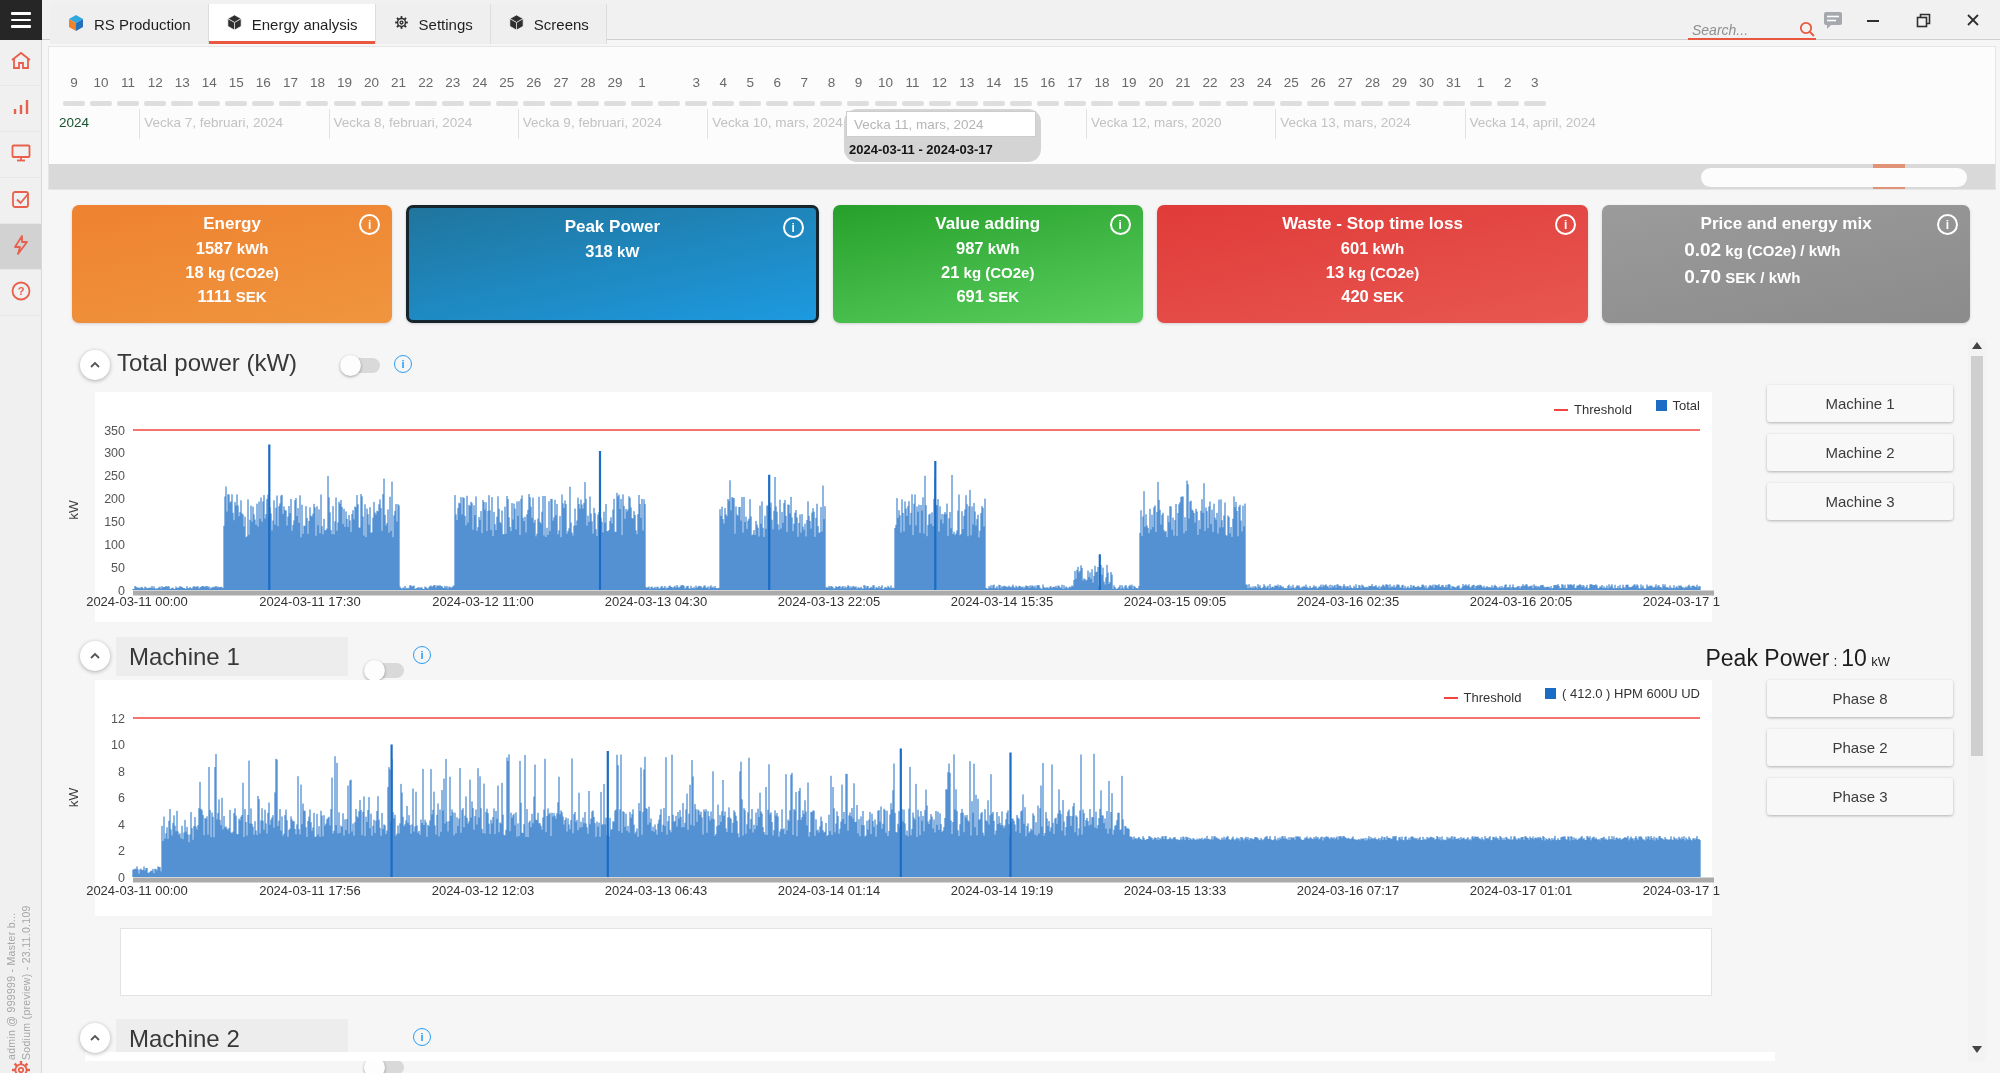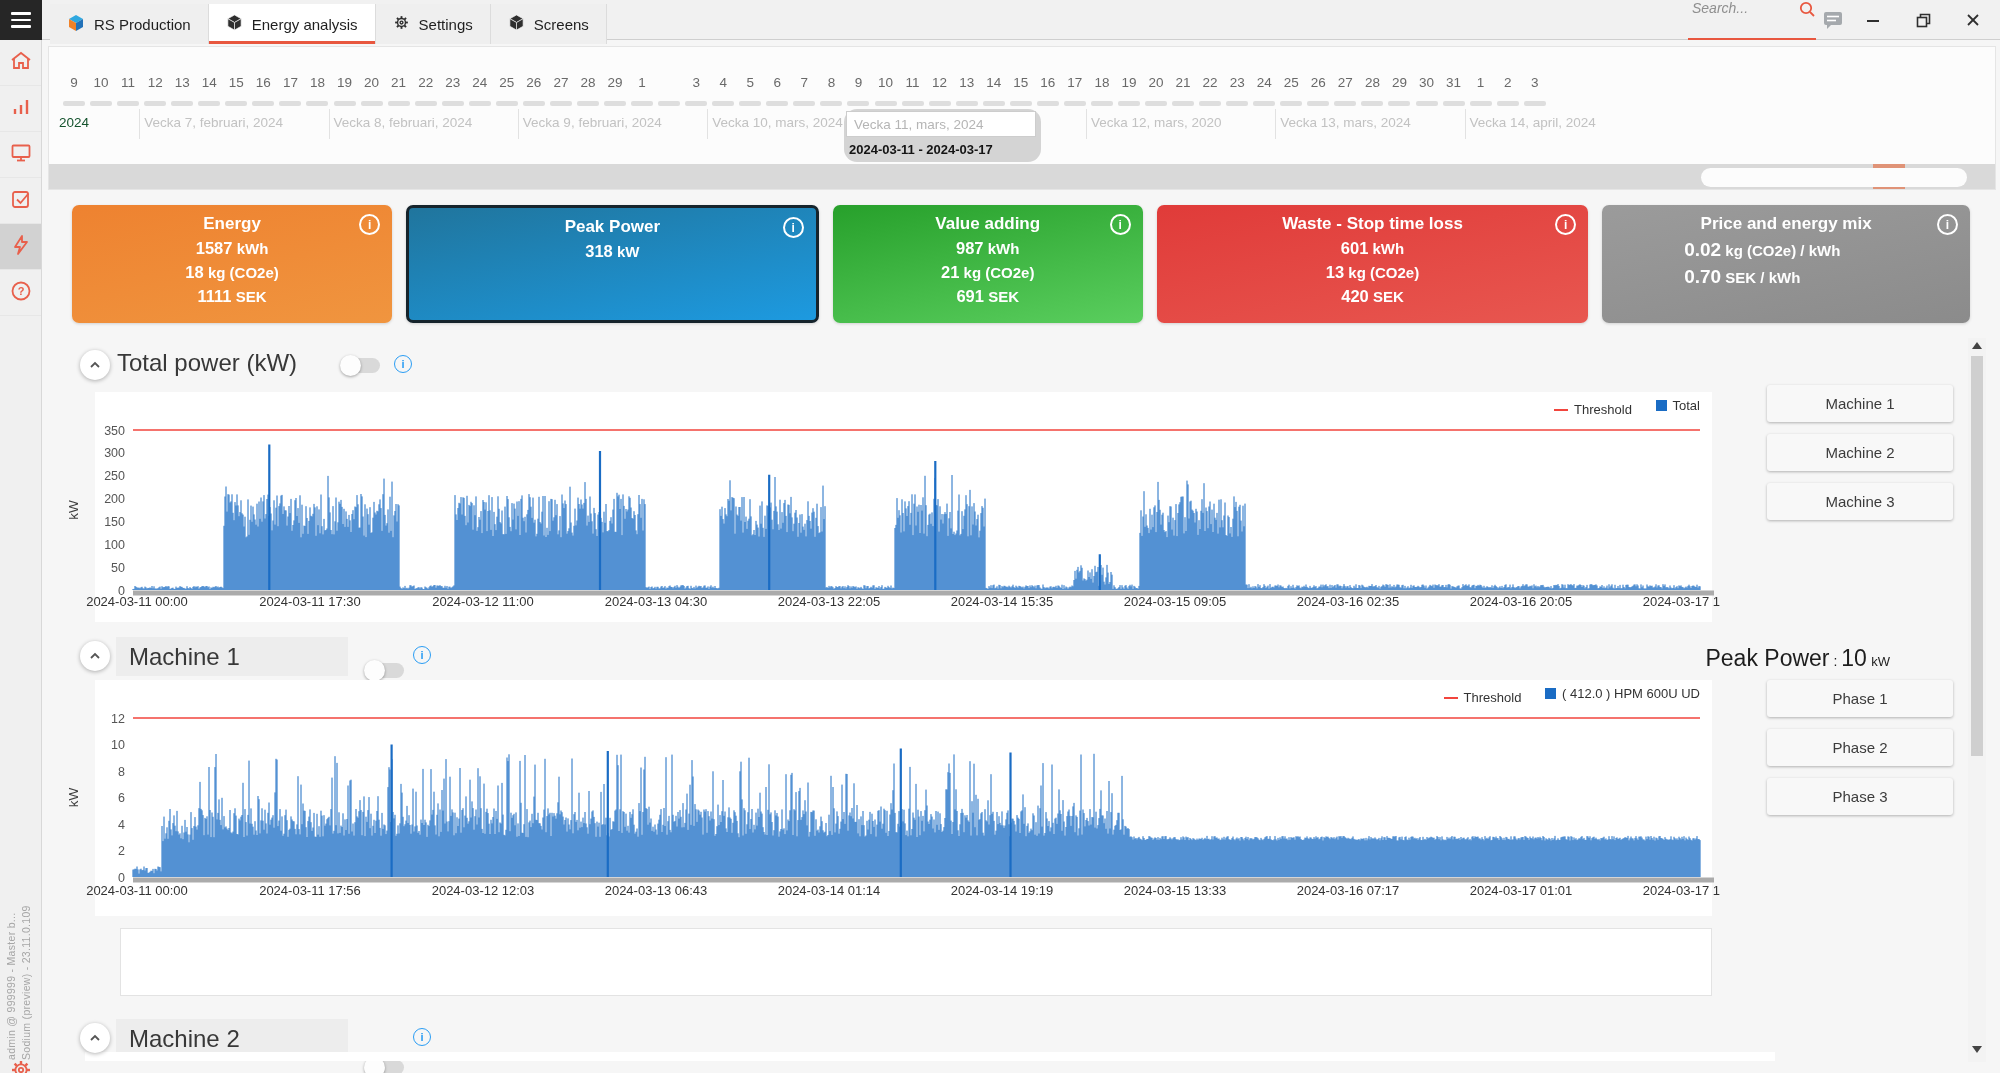--- a/index.html
+++ b/index.html
@@ -11,21 +11,21 @@
   
   .topbar { left:0; top:0; width:2000px; height:40px; background:#f1f1f1; border-bottom:1px solid #cfcfcf; z-index:30; }
   .hamb { left:0; top:0; width:42px; height:40px; background:#262626; display:flex; flex-direction:column;
           justify-content:center; align-items:center; gap:4px; cursor:pointer; }
   .hamb span { width:20px; height:2.5px; background:#fff; border-radius:1px; }
   .tabs { left:42px; top:4px; height:40px; display:flex;margin-left:8px; }
   .tab { height:40px; display:flex; align-items:center; gap:9px; padding:0 17px; background:#efefef;
          border-right:1px solid #dcdcdc; font-size:15px; color:#1f1f1f; position:relative; cursor:pointer; }
   .tab.active { background:#ffffff; }
   .tab.active::after { content:""; position:absolute; left:0; right:0; bottom:0; height:3px; background:#e8573f; }
-  .search-box { left:1688px; top:0; width:128px; height:40px; display:flex; align-items:flex-start; border-bottom:2px solid #e8573f; }
+  .search-box { left:1688px; top:0; width:128px; height:40px; display:flex; align-items:flex-end; border-bottom:2px solid #e8573f; }
   .search-text { font-size:14px; font-style:italic; color:#8f8f8f; flex:1; padding-left:4px; }
   .winbtn { width:22px; height:40px; display:flex; align-items:center; justify-content:center; cursor:pointer; }
 
   
   .sidebar { left:0; top:40px; width:42px; height:1033px; background:#f0f0f0; border-right:1px solid #d8d8d8; z-index:25; }
   .side-item { width:41px; height:46px; display:flex; align-items:center; justify-content:center; cursor:pointer;
                border-bottom:1px solid #e7e7e7; }
   .side-item.active { background:#d2d2d2; }
   .vtext { writing-mode:vertical-rl; transform:rotate(180deg); font-size:10.5px; color:#a6a6a6; line-height:13px;
            white-space:nowrap; letter-spacing:0.3px; }
@@ -516,21 +516,21 @@
       <text x="596.0" y="209" text-anchor="middle" font-size="13" fill="#333" font-family="Liberation Sans, sans-serif">2024-03-13 06:43</text>
       <text x="769.0" y="209" text-anchor="middle" font-size="13" fill="#333" font-family="Liberation Sans, sans-serif">2024-03-14 01:14</text>
       <text x="942.0" y="209" text-anchor="middle" font-size="13" fill="#333" font-family="Liberation Sans, sans-serif">2024-03-14 19:19</text>
       <text x="1115.0" y="209" text-anchor="middle" font-size="13" fill="#333" font-family="Liberation Sans, sans-serif">2024-03-15 13:33</text>
       <text x="1288.0" y="209" text-anchor="middle" font-size="13" fill="#333" font-family="Liberation Sans, sans-serif">2024-03-16 07:17</text>
       <text x="1461.0" y="209" text-anchor="middle" font-size="13" fill="#333" font-family="Liberation Sans, sans-serif">2024-03-17 01:01</text>
       <text x="1634.0" y="209" text-anchor="middle" font-size="13" fill="#333" font-family="Liberation Sans, sans-serif">2024-03-17 18:59</text>
     </svg>
 
   <div class="abs" style="left:1767px; top:680px;" id="btns-1">
-      <div class="mbtn">Phase 1</div>
+      <div class="mbtn">Phase 8</div>
       <div class="mbtn">Phase 2</div>
       <div class="mbtn">Phase 3</div>
     </div>
 
   <div class="abs empty-panel"></div>
 
   <div class="abs collapse-btn" style="left:80px; top:1023px;">
     <svg width="18" height="18" viewBox="0 0 18 18" fill="none">
         <polyline points="5,11 9,7 13,11" stroke="#555" stroke-width="1.8"></polyline>
       </svg>

